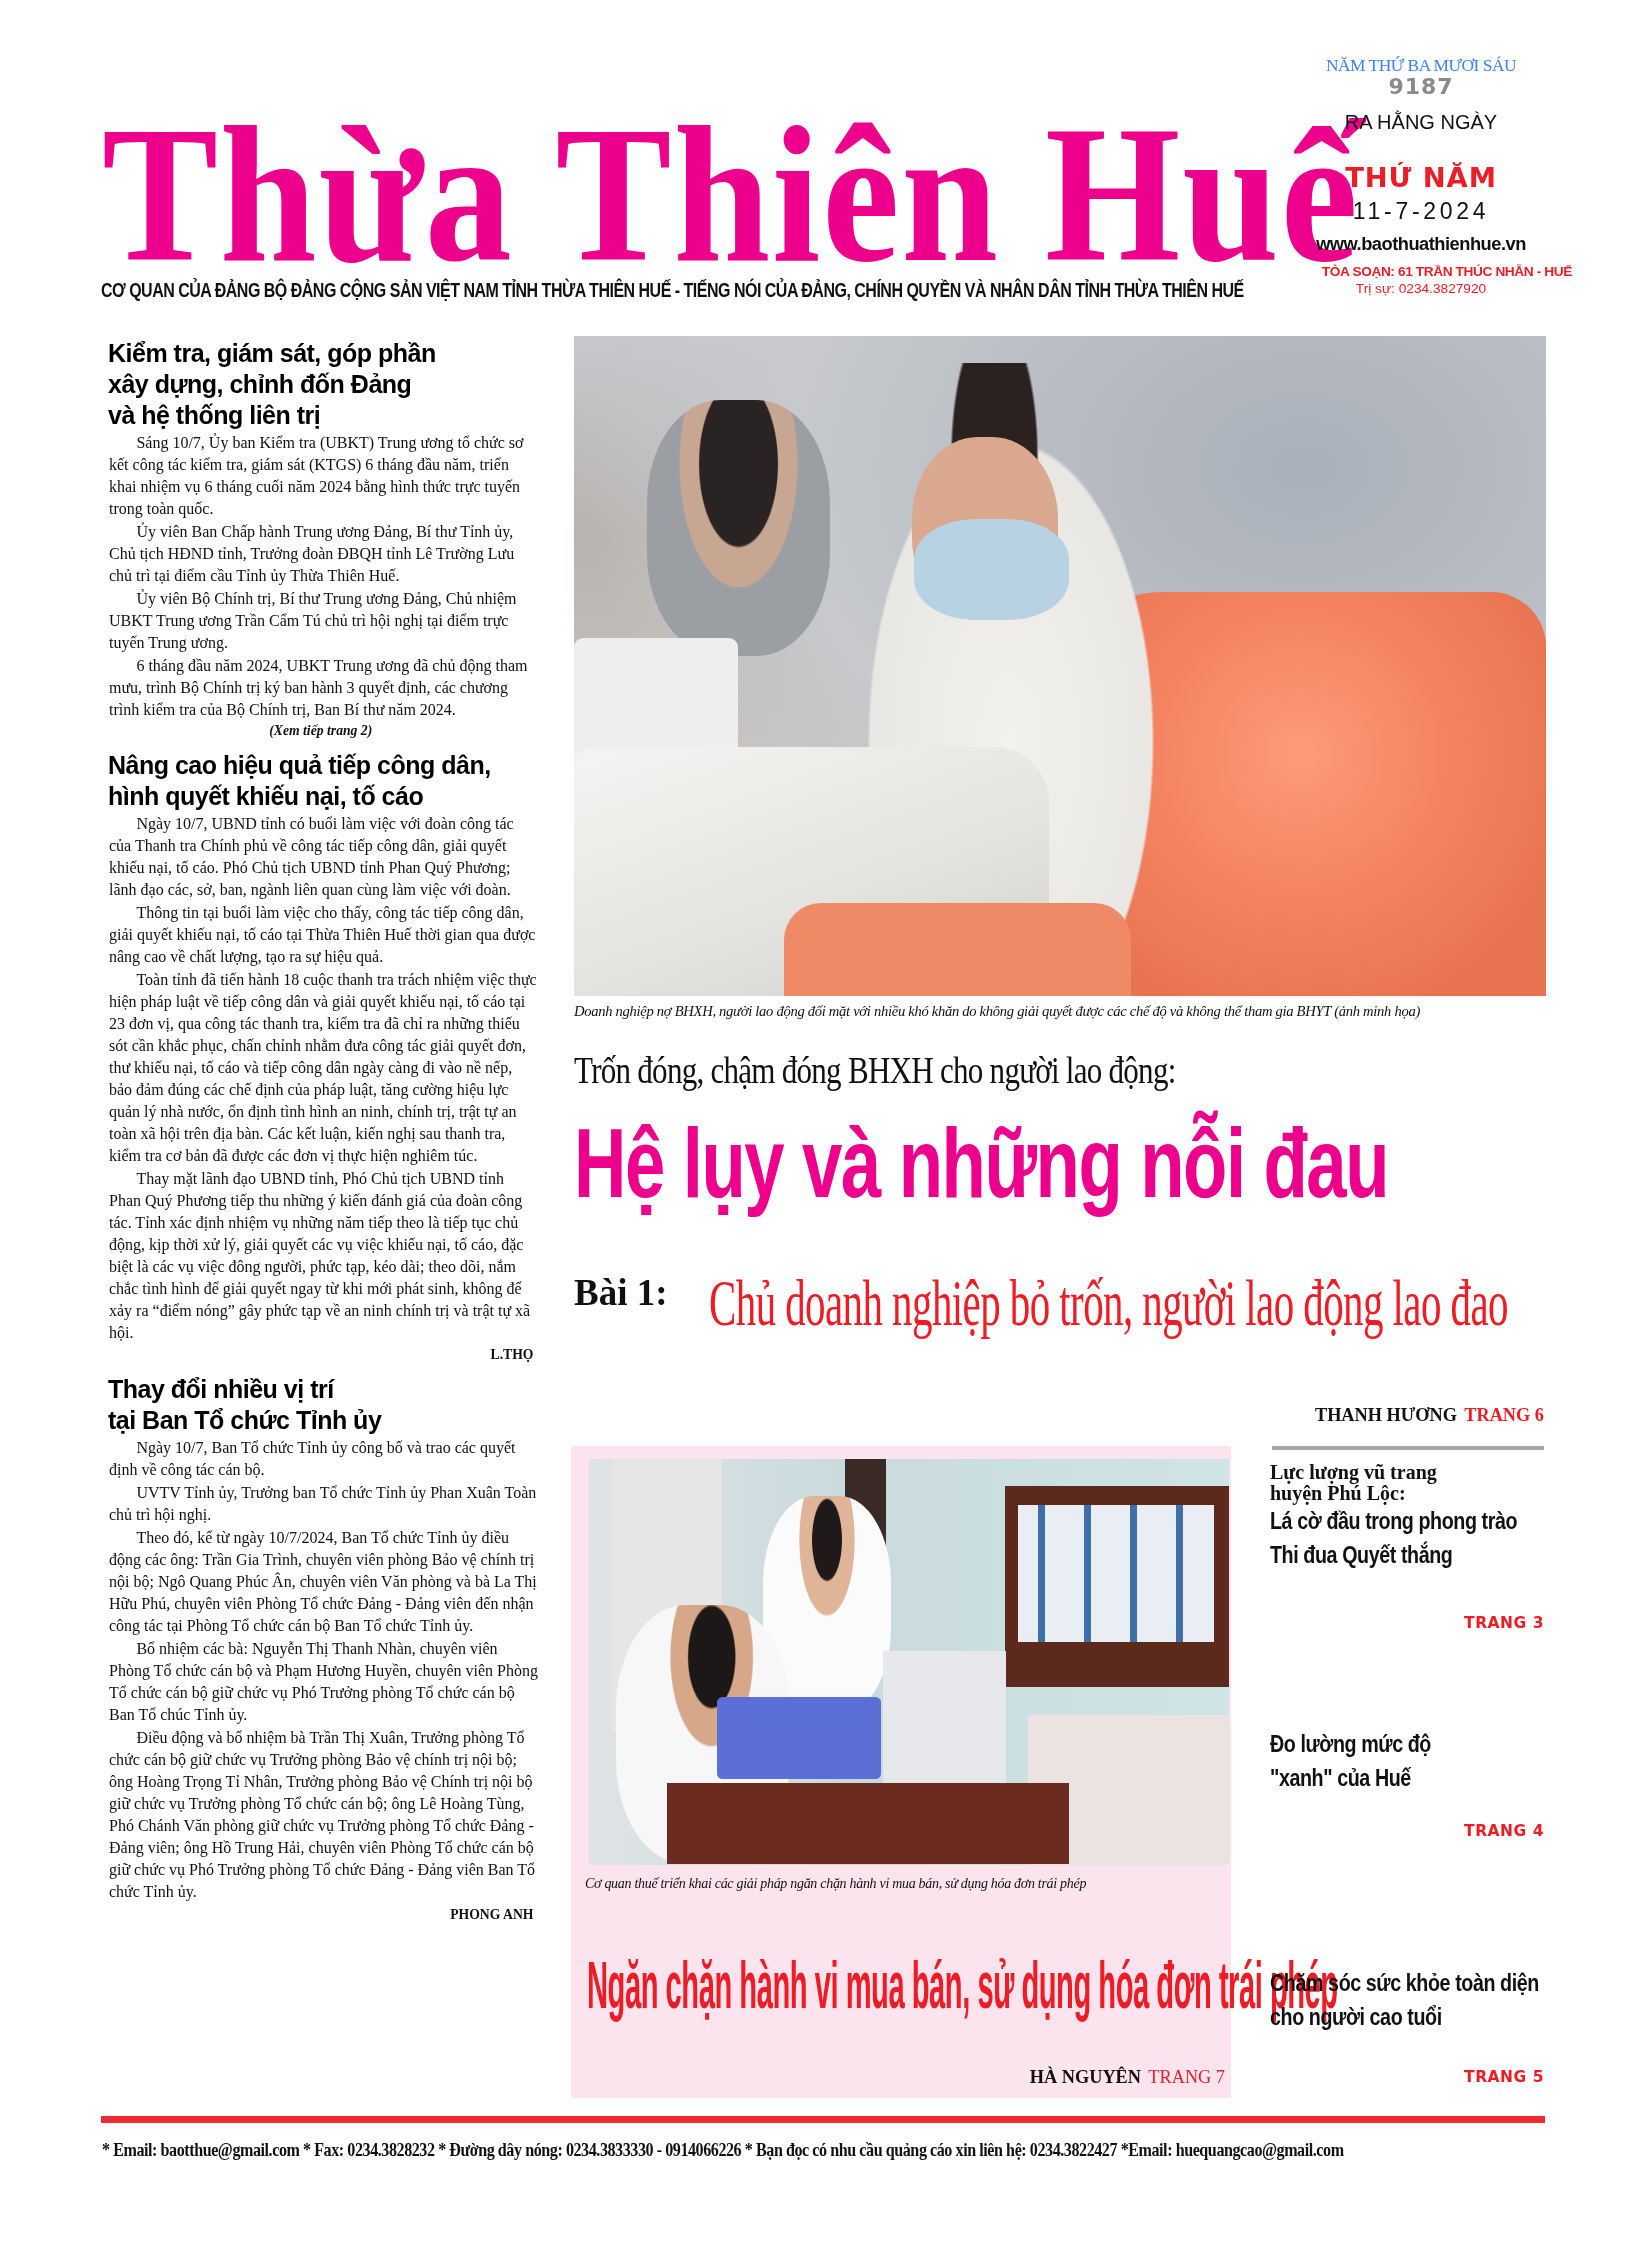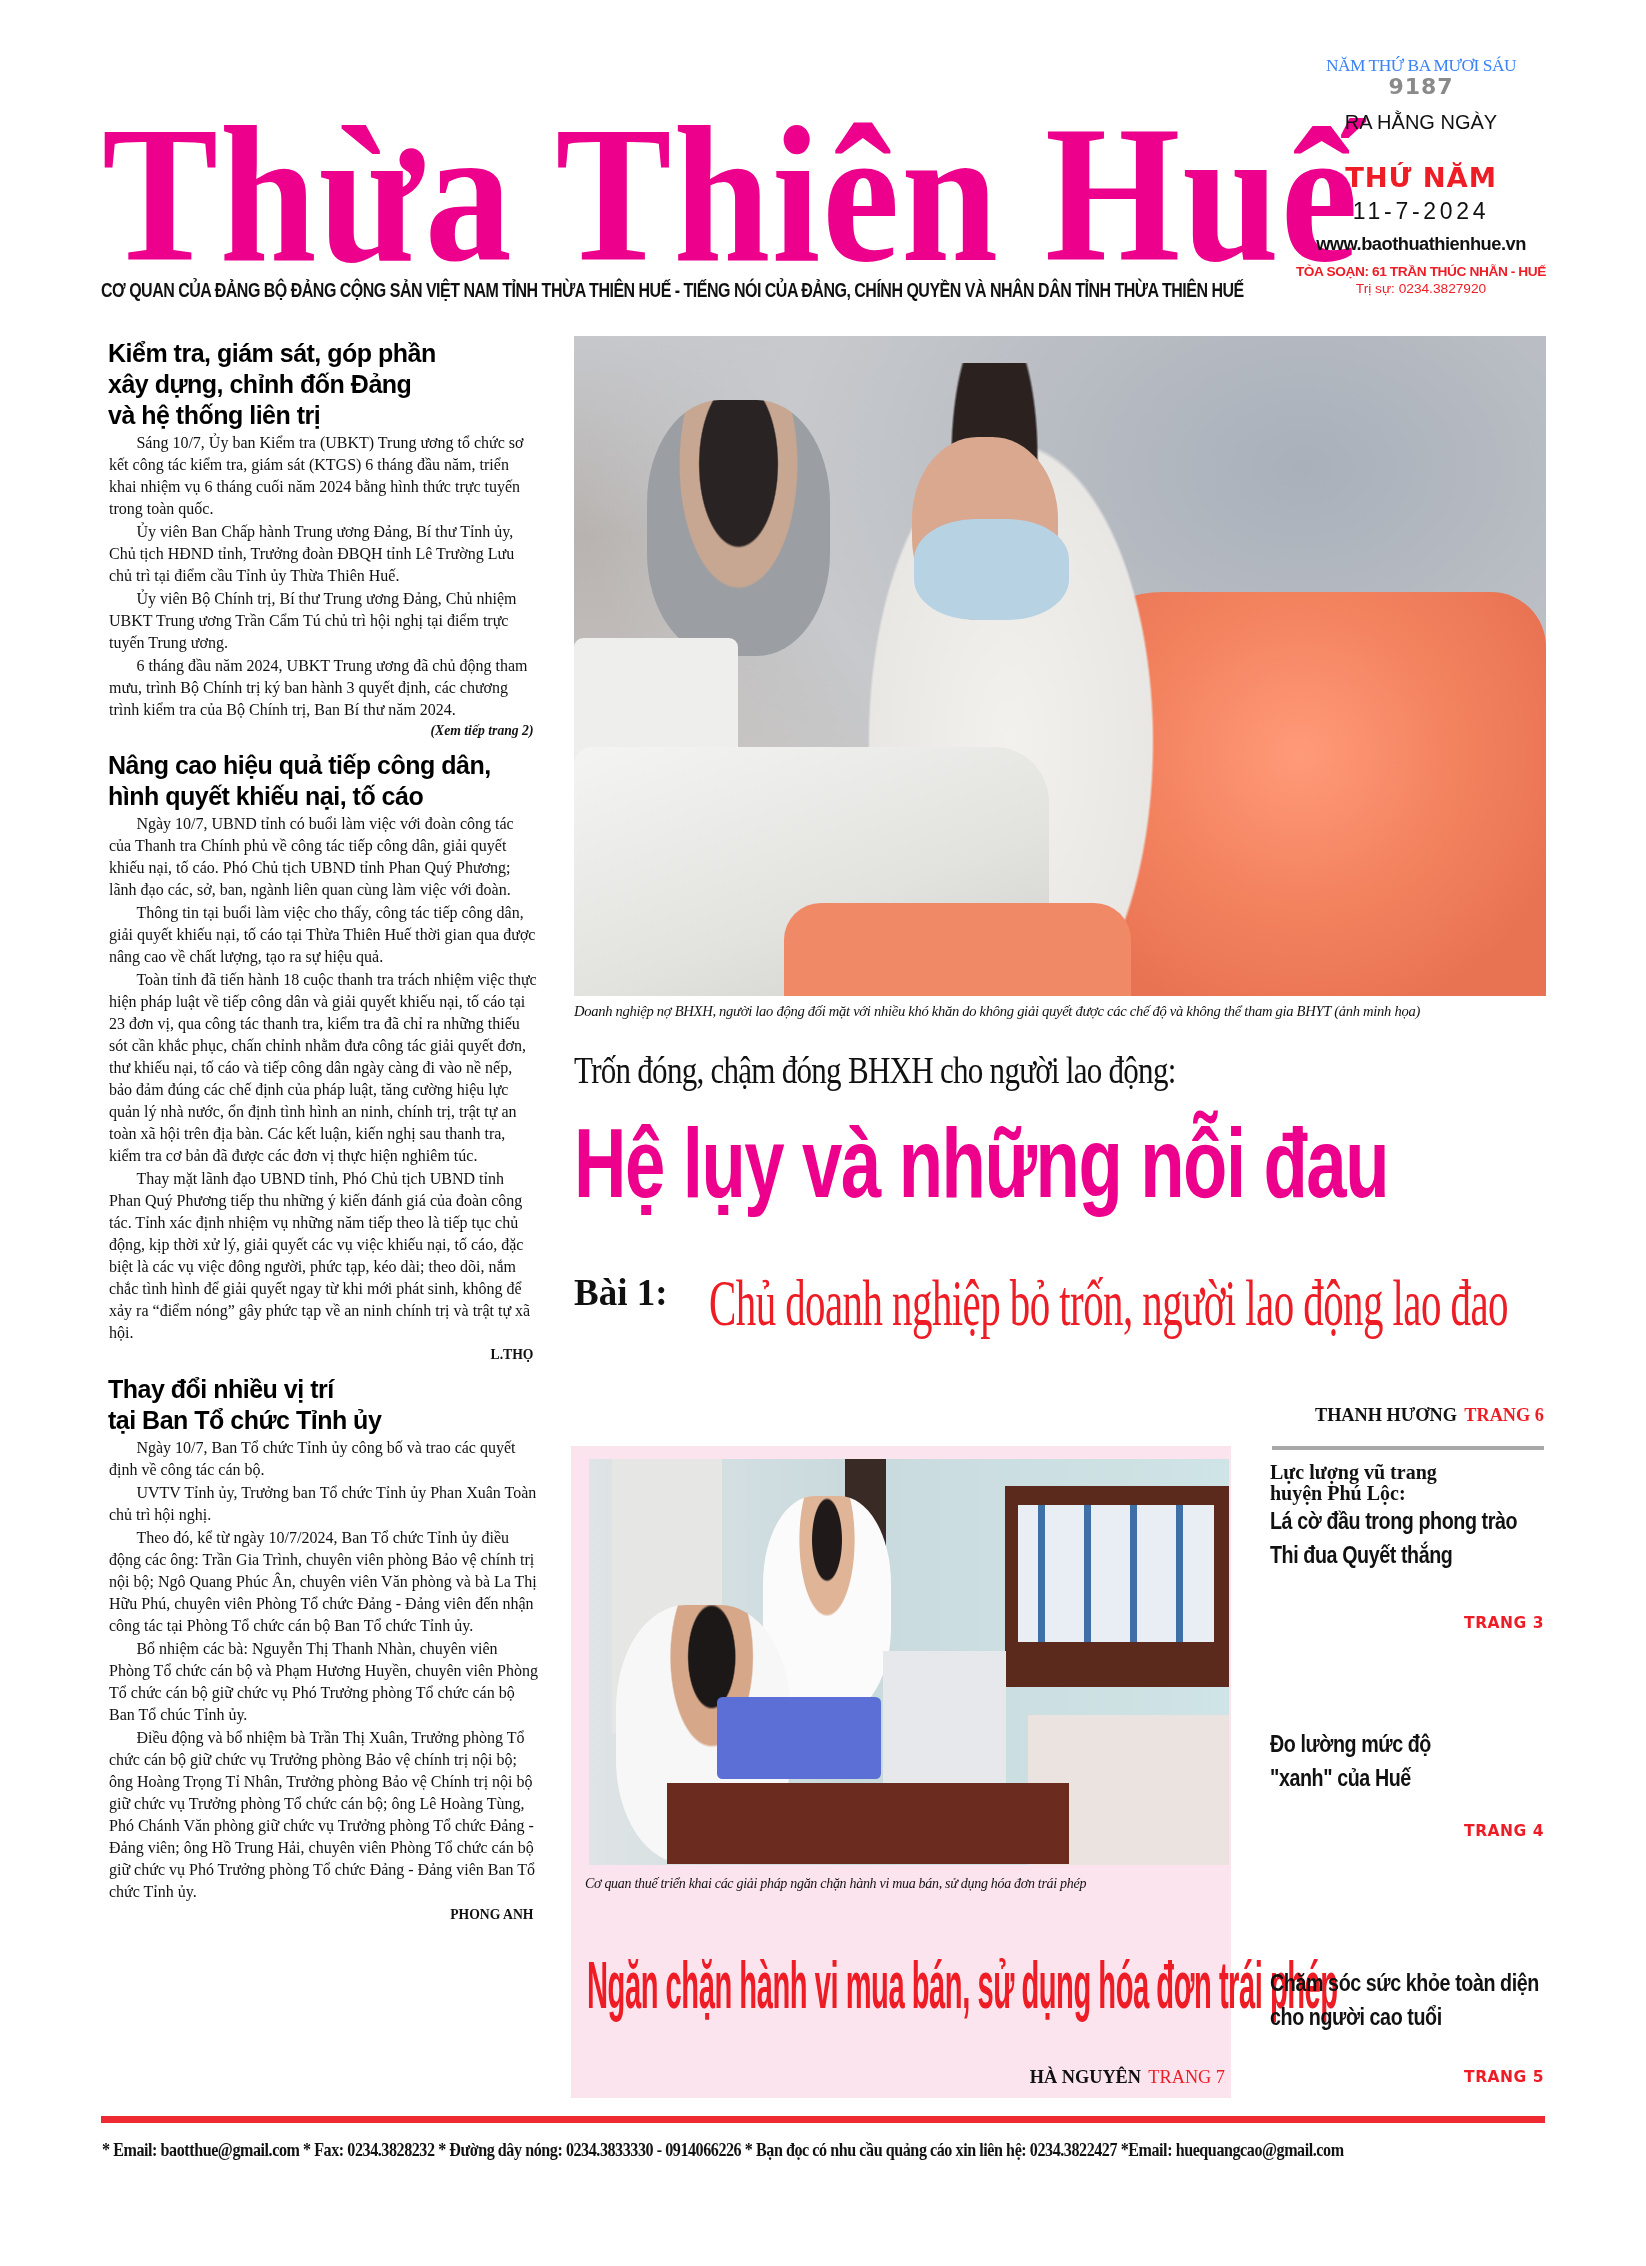--- a/index.html
+++ b/index.html
@@ -10,29 +10,29 @@
   .masthead-title { left: 102px; top: 108px; width: 1160px; height: 183px; font-family: "Liberation Serif", serif; font-weight: bold; color: #ec008c; font-size: 174px; line-height: 155px; letter-spacing: 1.8px; transform: scaleY(1.12); transform-origin: top left; white-space: nowrap; }
   .masthead-sub { left: 101px; top: 279px; width: 1170px; font-family: "Liberation Sans", sans-serif; font-weight: bold; font-size: 16px; letter-spacing: -0.5px; transform: scaleY(1.25); transform-origin: top left; white-space: nowrap; color: #111; }
 
   .issue-box { left: 1270px; top: 55px; width: 302px; text-align: center; }
   .issue-year { font-family: "Liberation Serif", serif; font-size: 17.4px; color: #3b82f6; letter-spacing: -0.5px; }
   .issue-num { font-family: "DejaVu Sans", sans-serif; font-weight: 900; font-size: 22px; color: #8a8a8a; line-height: 22px; letter-spacing: 0.9px; }
   .issue-daily { font-family: "Liberation Sans", sans-serif; font-size: 20px; color: #111; line-height: 24px; margin-top: 12px; }
   .issue-day { font-family: "DejaVu Sans", sans-serif; font-weight: 900; font-size: 27.4px; color: #ee1c25; line-height: 31px; letter-spacing: 0.9px; margin-top: 28px; }
   .issue-date { font-family: "Liberation Sans", sans-serif; font-size: 23px; color: #111; letter-spacing: 3.7px; line-height: 29px; margin-top: 3.7px; }
   .issue-web { font-family: "Liberation Sans", sans-serif; font-weight: bold; font-size: 18.3px; color: #111; letter-spacing: -0.5px; margin-top: 7.3px; }
-  .issue-addr { font-family: "Liberation Sans", sans-serif; font-weight: bold; font-size: 13.7px; color: #ee1c25; letter-spacing: -0.4px; margin-top: 9.1px; white-space: nowrap; }
+  .issue-addr { font-family: "Liberation Sans", sans-serif; font-weight: bold; font-size: 13.7px; color: #ee1c25; letter-spacing: -0.4px; margin-top: 9.1px; white-space: nowrap; text-align: right; }
   .issue-phone { font-family: "Liberation Sans", sans-serif; font-size: 13.7px; color: #ee1c25; margin-top: 1.8px; }
 
   
   .left-col { left: 108px; top: 338px; width: 431px; }
   .art-title { font-family: "Liberation Sans", sans-serif; font-weight: bold; font-size: 25px; line-height: 31px; letter-spacing: -0.5px; color: #000; margin: 0; }
   .art-body p { margin: 1px; text-indent: 27.4px; font-size: 16px; line-height: 22px; text-align: left; }
   .art-body { margin-top: 0px; }
-  .continue { text-align: right; font-style: italic; font-weight: bold; font-size: 13.7px; margin-top: 1.8px; padding-right: 5.5px; }
+  .continue { text-align: center; font-style: italic; font-weight: bold; font-size: 13.7px; margin-top: 1.8px; padding-right: 5.5px; }
   .byline { text-align: right; font-weight: bold; font-size: 13.7px; padding-right: 5.5px; margin-top: 3.7px; }
   .article { margin-bottom: 11px; }
 
   
   .main-photo { left: 574px; top: 336px; width: 972px; height: 660px; overflow: hidden; background: linear-gradient(180deg, #c6c8cc 0%, #b8b3b0 30%, #d9d6d3 100%); }
   .main-photo .bg-blur { position: absolute; inset: 0; background: radial-gradient(ellipse at 75% 20%, #a9b0ba 0%, #c7c9cc 50%, transparent 70%); }
   .main-photo .cloth { position: absolute; right: 0; top: 256px; width: 493px; height: 404px; background: radial-gradient(ellipse at 50% 40%, #ff9a78 0%, #f3825f 45%, #e87352 80%); border-radius: 110px 55px 0 0; }
   .main-photo .cloth2 { position: absolute; right: 347px; top: 292px; width: 238px; height: 238px; background: radial-gradient(circle, #f59475 0%, #e8805f 70%, transparent 72%); }
   .main-photo .worker { position: absolute; left: 256px; top: 27.4px; width: 329px; height: 632px; background: radial-gradient(ellipse at 50% 15%, #2b2220 0%, #2b2220 18%, transparent 19%), radial-gradient(ellipse at 55% 60%, #f3f1ee 0%, #e9e7e4 55%, transparent 56%); }
   .main-photo .face { position: absolute; left: 338px; top: 101px; width: 146px; height: 183px; border-radius: 45%; background: #d9a88f; }

